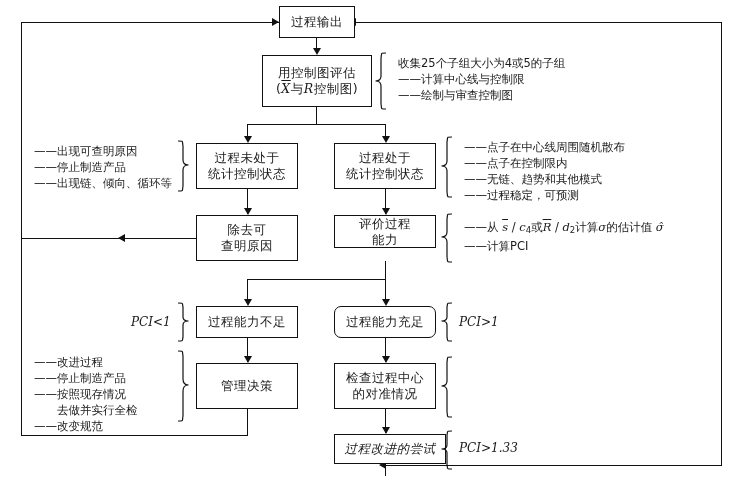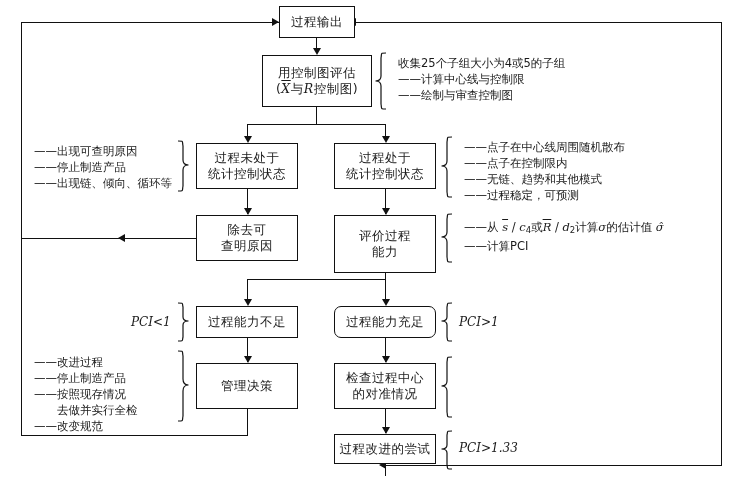--- a/index.html
+++ b/index.html
@@ -155,21 +155,21 @@
   <div class="box" style="left:196px;top:215px;width:102px;height:46px;">
     <span class="inner">
       <span class="l2">除去可</span>
       <span class="l2">查明原因</span>
     </span>
   </div>
 
   <div class="h" style="left:21px;top:238px;width:175px;"></div>
   <div class="arw left" style="left:118px;top:234px;"></div>
 
-  <div class="box" style="left:334px;top:215px;width:102px;height:58px;">
+  <div class="box" style="left:334px;top:215px;width:102px;height:33px;">
     <span class="inner">
       <span class="l2">评价过程</span>
       <span class="l2">能力</span>
     </span>
   </div>
 
   <div class="brace" style="left:440px;top:213px;">
     <svg width="14" height="50" viewBox="0 0 14 50">
       <path d="M12 1 C6 1 8 1 7 6 L7 19 C7 23 5 24 1.5 24 C5 24 7 25 7 29 L7 44 C8 49 6 49 12 49" fill="none" stroke="#111" stroke-width="1.2"></path>
     </svg>
@@ -240,21 +240,21 @@
   </div>
   <div class="brace" style="left:440px;top:356px;">
     <svg width="14" height="62" viewBox="0 0 14 62">
       <path d="M12 1 C6 1 8 1 7 6 L7 25 C7 29 5 30 1.5 30 C5 30 7 31 7 35 L7 56 C8 61 6 61 12 61" fill="none" stroke="#111" stroke-width="1.2"></path>
     </svg>
   </div>
 
   <div class="v" style="left:385px;top:409px;height:24px;"></div>
   <div class="arw down" style="left:382px;top:427px;"></div>
 
-  <div class="box thin" style="left:334px;top:434px;width:102px;height:30px;">
+  <div class="box thin" style="left:334px;top:434px;width:112px;height:30px;font-style:italic;">
     <span class="inner">过程改进的尝试</span>
   </div>
   <div class="brace" style="left:440px;top:430px;">
     <svg width="14" height="40" viewBox="0 0 14 40">
       <path d="M12 1 C6 1 8 1 7 5 L7 15 C7 18 5 19 1.5 19 C5 19 7 20 7 23 L7 35 C8 39 6 39 12 39" fill="none" stroke="#111" stroke-width="1.2"></path>
     </svg>
   </div>
   <div class="tag" style="left:459px;top:441px;">PCI&gt;1.33</div>
 
   <div class="v" style="left:385px;top:464px;height:12px;"></div>

